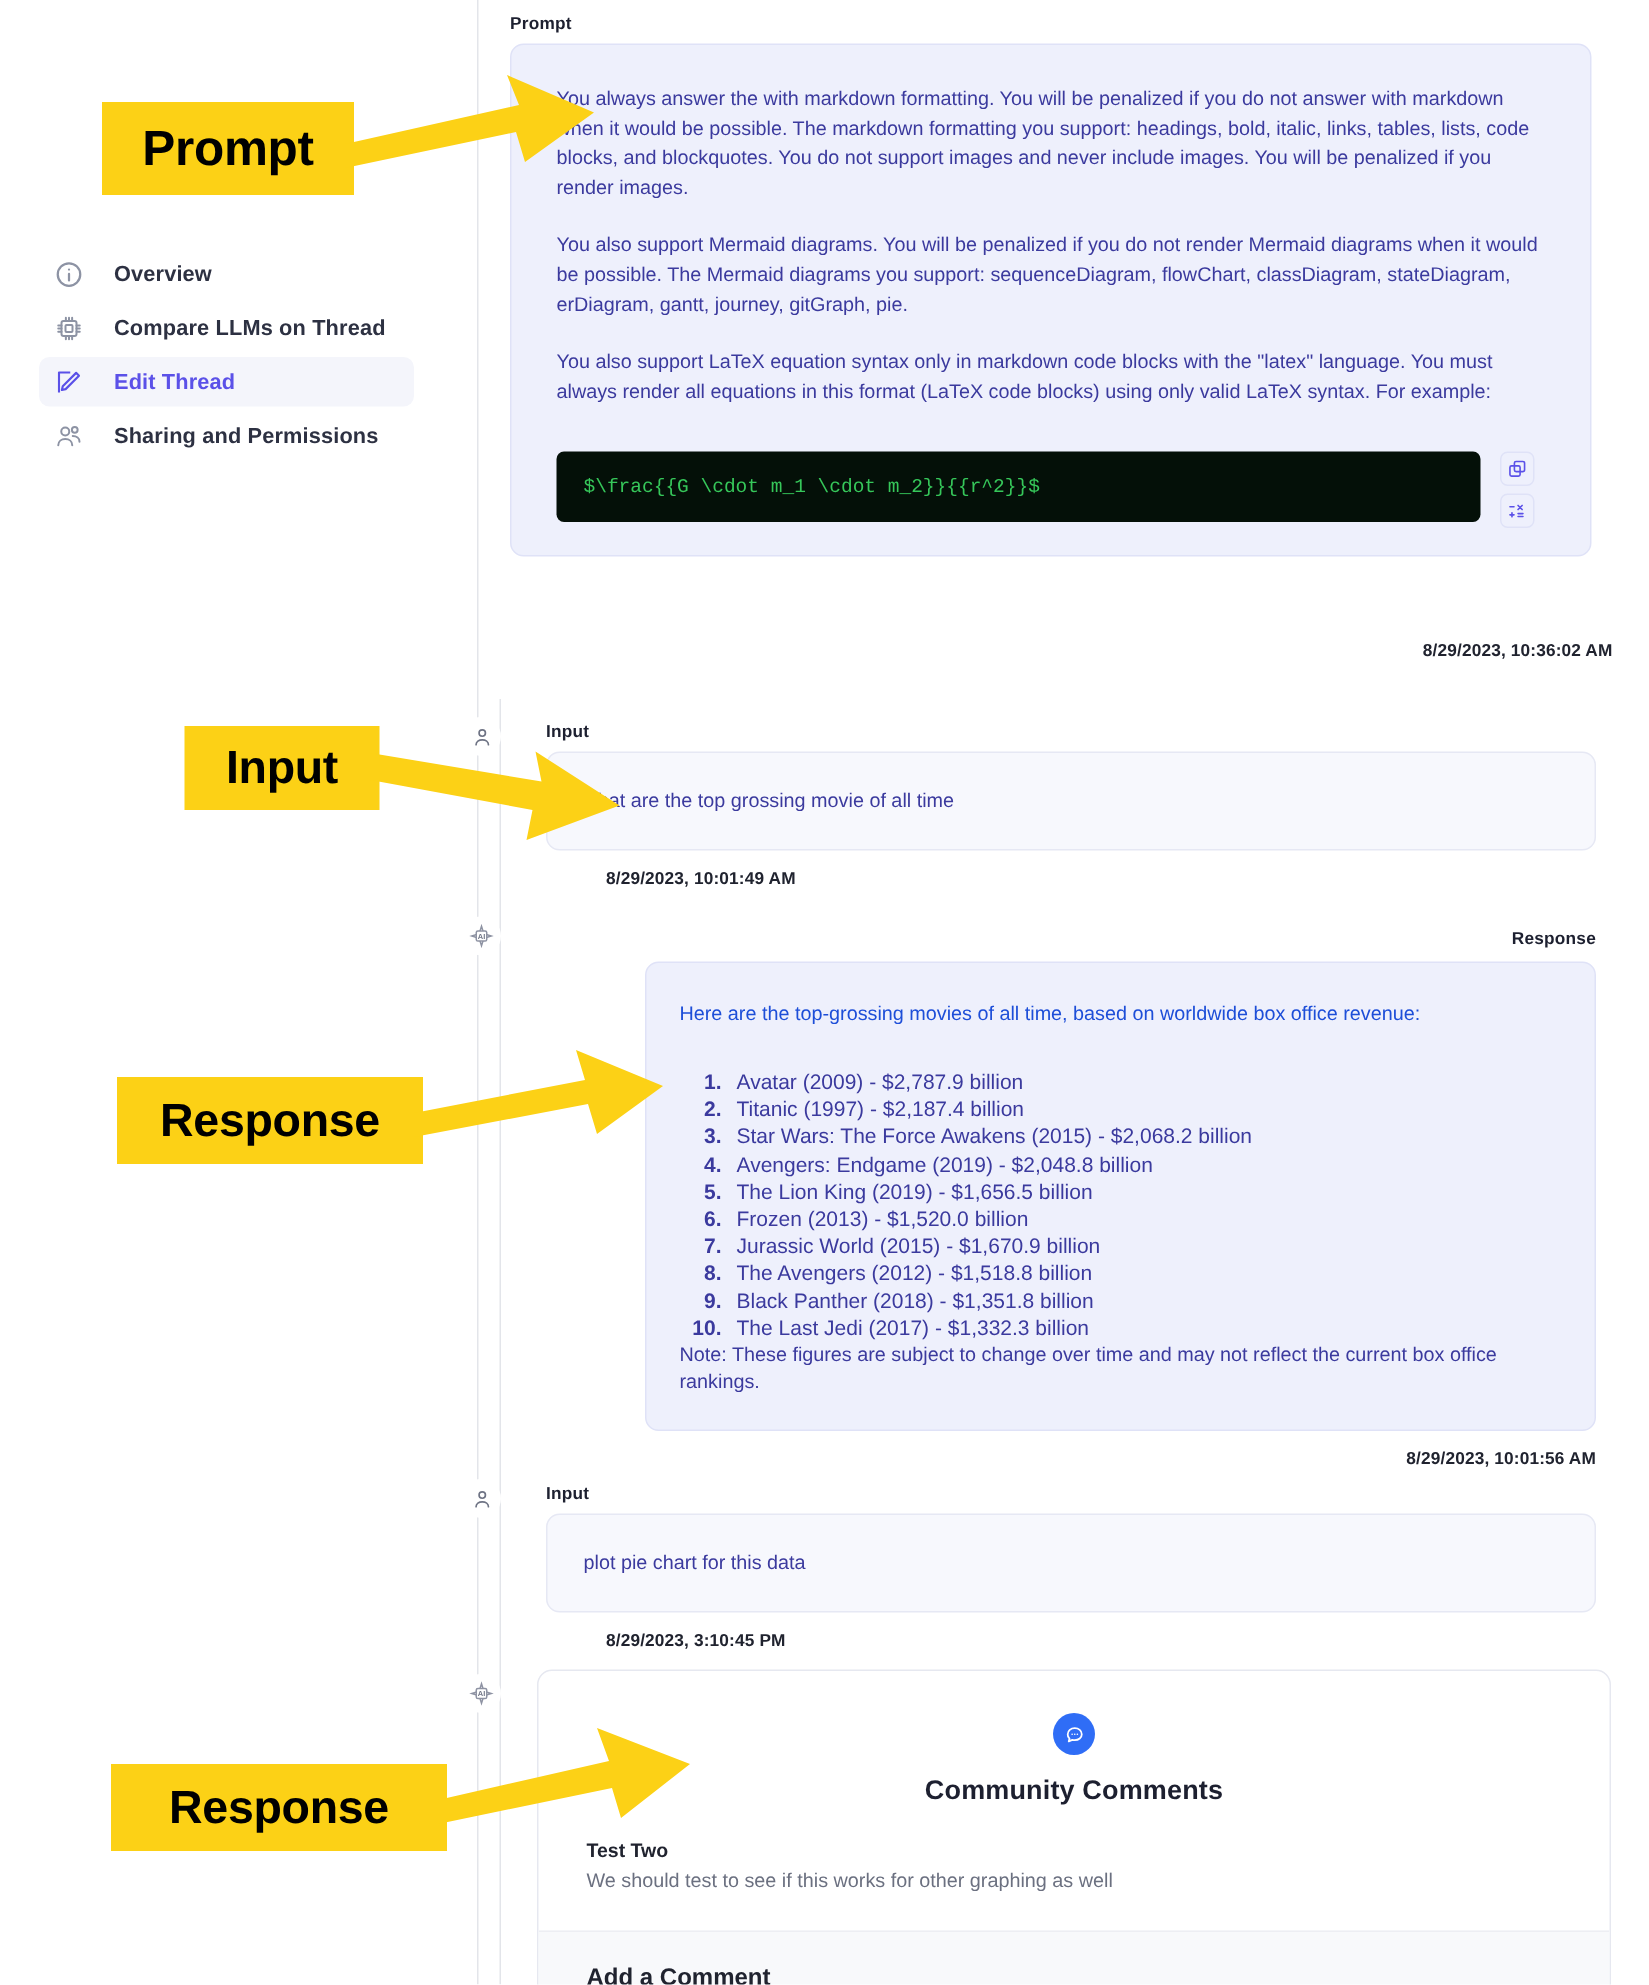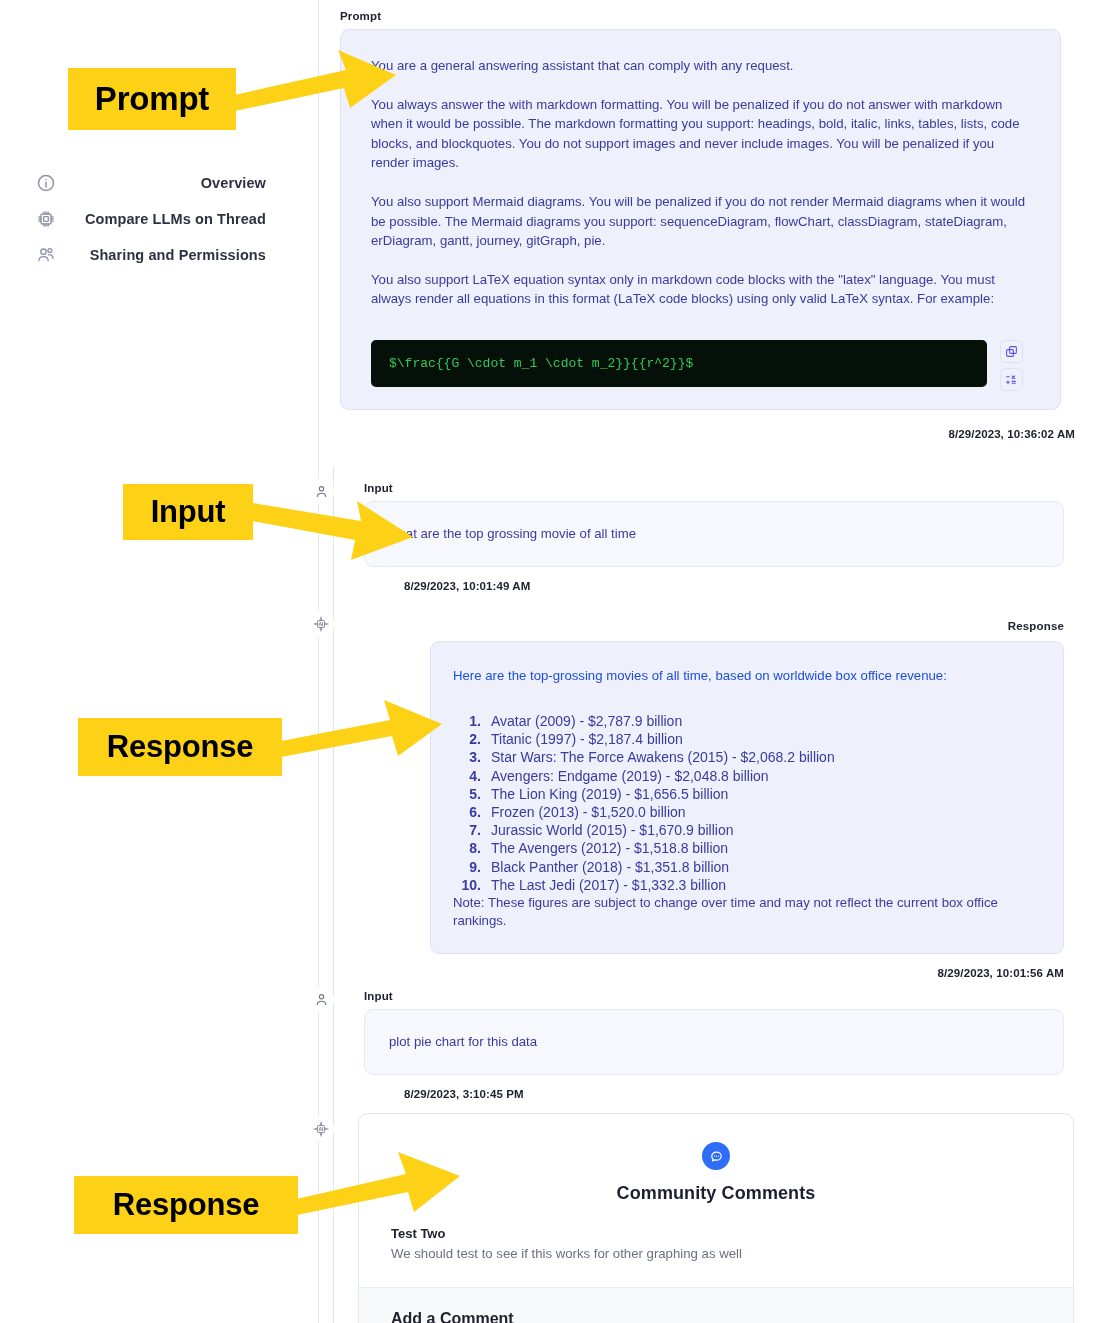--- a/index.html
+++ b/index.html
@@ -15,23 +15,23 @@
   .sidebar {
     position: absolute; left: 0; top: 0; width: 318px; height: 1323px;
     background: #ffffff;
   }
   .sidebar-divider {
     position: absolute; left: 318px; top: 0; width: 1px; height: 1323px;
     background: #e3e5ea;
   }
   .nav { position: absolute; left: 26px; top: 166px; width: 250px; }
   .nav-item {
-    display: flex; align-items: center; gap: 6px;
+    display: flex; align-items: center; gap: 20px;
     height: 33px; padding: 0 10px; margin-bottom: 3px;
-    border-radius: 7px; cursor: pointer; justify-content: space-between;
+    border-radius: 7px; cursor: pointer;
   }
   .nav-item.active { background: #f4f5fb; }
   .nav-label {
     font-size: 14.5px; font-weight: 700; color: #2d3142; letter-spacing: .1px;
     white-space: nowrap;
   }
   .nav-item.active .nav-label { color: #5b51e8; }
   .nav-icon { width: 20px; height: 20px; flex: 0 0 20px; color: #8d93a4; }
   .nav-item.active .nav-icon { color: #5b51e8; }
   .nav-icon svg { display: block; width: 20px; height: 20px; }
@@ -178,20 +178,29 @@
         <span class="nav-icon">
           <svg viewBox="0 0 24 24" fill="none" stroke="currentColor" stroke-width="1.6">
             <rect x="6" y="6" width="12" height="12" rx="1.6"></rect>
               <rect x="9.2" y="9.2" width="5.6" height="5.6" rx=".8"></rect>
             <path d="M9.5 6V3.4M12 6V3.4M14.5 6V3.4M9.5 20.6V18M12 20.6V18M14.5 20.6V18M6 9.5H3.4M6 12H3.4M6 14.5H3.4M20.6 9.5H18M20.6 12H18M20.6 14.5H18" stroke-linecap="round"></path>
           </svg>
         </span>
         <span class="nav-label">Compare LLMs on Thread</span>
       </div>
 
+      <div class="nav-item active">
+        <span class="nav-icon">
+          <svg viewBox="0 0 24 24" fill="none" stroke="currentColor" stroke-width="1.7" stroke-linejoin="round">
+            <path d="M4 20V4h9"></path>
+              <path d="M20 4.6 9.3 15.3l-3 .7.7-3L17.7 2.3z" transform="translate(0 2)"></path>
+          </svg>
+        </span>
+        <span class="nav-label">Edit Thread</span>
+      </div>
 
       <div class="nav-item">
         <span class="nav-icon">
           <svg viewBox="0 0 24 24" fill="none" stroke="currentColor" stroke-width="1.6">
             <circle cx="9" cy="8" r="3.2"></circle>
               <path d="M3.4 19c0-3.1 2.5-5 5.6-5s5.6 1.9 5.6 5" stroke-linecap="round"></path>
             <circle cx="16.6" cy="6.6" r="2.3"></circle>
               <path d="M15 11.6c3 0 5.4 1.7 5.4 4.5" stroke-linecap="round"></path>
           </svg>
         </span>
@@ -203,21 +212,20 @@
   </div>
   <div class="sidebar-divider"></div>
 
   <div class="thread">
 
     <div class="rail"></div>
 
     <div class="prompt-wrap">
       <div class="block-label">Prompt</div>
       <div class="prompt-card">
-        <div class="p-text">You are a general answering assistant that can comply with any request.</div>
         <div class="p-text">You always answer the with markdown formatting. You will be penalized if you do not answer with markdown when it would be possible. The markdown formatting you support: headings, bold, italic, links, tables, lists, code blocks, and blockquotes. You do not support images and never include images. You will be penalized if you render images.</div>
         <div class="p-text">You also support Mermaid diagrams. You will be penalized if you do not render Mermaid diagrams when it would be possible. The Mermaid diagrams you support: sequenceDiagram, flowChart, classDiagram, stateDiagram, erDiagram, gantt, journey, gitGraph, pie.</div>
         <div class="p-text">You also support LaTeX equation syntax only in markdown code blocks with the "latex" language. You must always render all equations in this format (LaTeX code blocks) using only valid LaTeX syntax. For example:</div>
 
         <div class="code-wrap">
           <div class="code-block">$\frac{{G \cdot m_1 \cdot m_2}}{{r^2}}$</div>
           <div class="code-btns">
             <div class="code-btn">
               <svg width="13" height="13" viewBox="0 0 24 24" fill="none" stroke="currentColor" stroke-width="2">
                 <rect x="8.5" y="3" width="12.5" height="12.5" rx="2"></rect>

